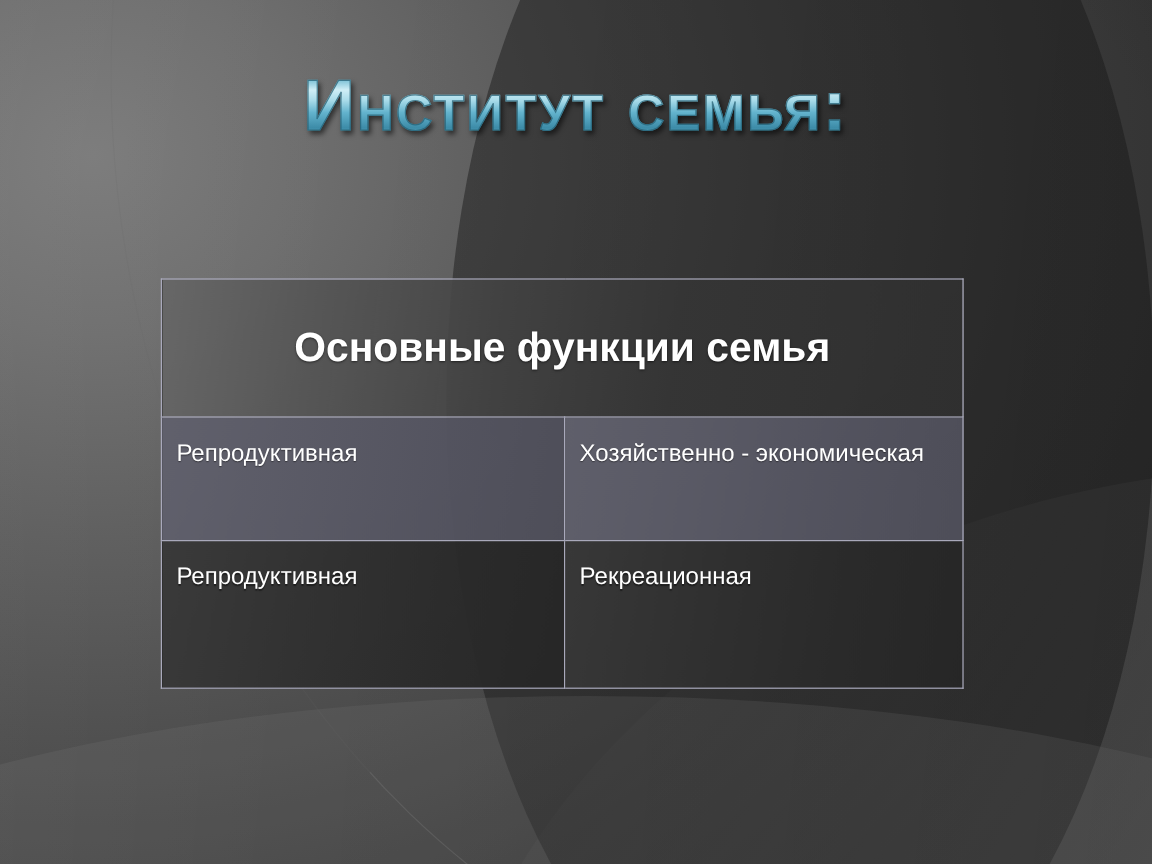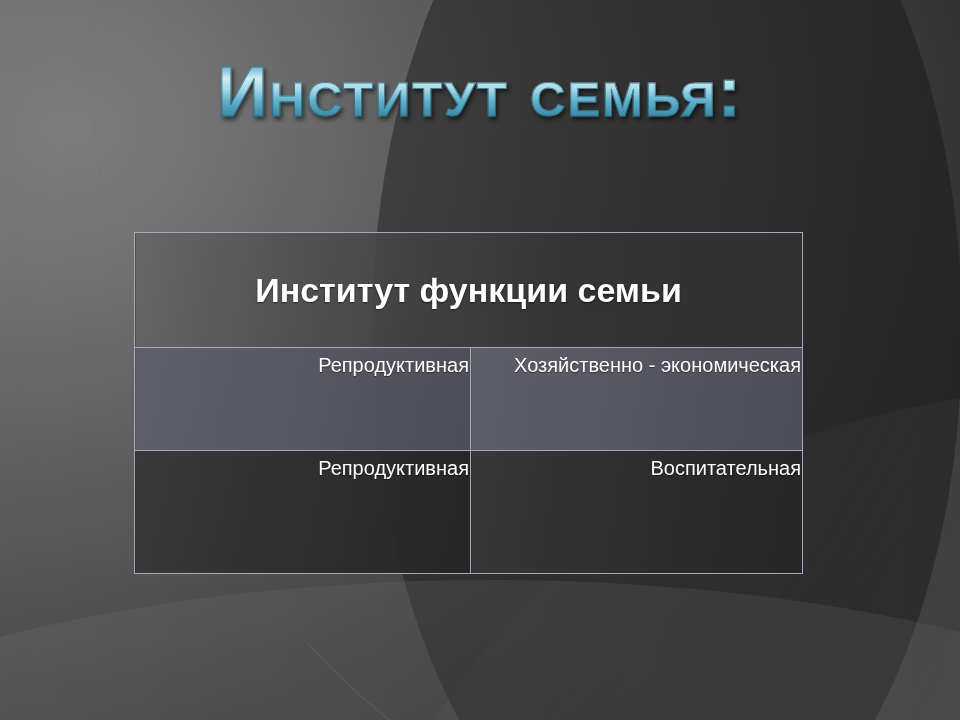--- a/index.html
+++ b/index.html
@@ -116,21 +116,21 @@
         rgba(0,0,0,0.10) 100%);
   }
 
   
   .title {
     position: absolute;
     left: 0;
     top: 56px;
     width: 960px;
     text-align: center;
-    font-size: 70px;
+    font-size: 60px;
     font-weight: bold;
     font-variant: small-caps;
     letter-spacing: 2px;
     line-height: 1.05;
     -webkit-text-stroke: 1px rgba(38,96,116,0.75);
     background-image: linear-gradient(
         to bottom,
         #2d6d84 0%,
         #58aec8 11%,
         #cfeef6 30%,
@@ -191,24 +191,23 @@
         rgba(48,48,48,0.95) 36%,
         rgba(42,42,42,0.95) 68%,
         rgba(38,38,38,0.95) 100%);
   }
   .row-light td { height: 100px; }
   .row-dark  td { height: 120px; }
   .cell-text {
     display: block;
     font-size: 20px;
     line-height: 1.28;
-    padding: 4px 0 0 11px;
+    padding: 17px 0 0 11px;
     font-weight: normal;
     text-shadow: 0 1px 1px rgba(0,0,0,0.45);
-    text-align: right;
   }
   .col-a { width: 336px; }
   .col-b { width: 332px; }
 </style>
 </head>
 <body>
 
 <div class="slide">
 
   <div class="bg-base"></div>
@@ -222,34 +221,34 @@
 
   <div class="title">Институт семья:</div>
 
   <table class="fn-table">
     <colgroup>
       <col class="col-a">
       <col class="col-b">
     </colgroup>
     <tbody>
       <tr>
-        <td class="hdr-cell" colspan="2">Институт функции семьи</td>
+        <td class="hdr-cell" colspan="2">Основные функции семья</td>
       </tr>
       <tr class="row-light">
         <td>
           <span class="cell-text">Репродуктивная</span>
         </td>
         <td>
           <span class="cell-text">Хозяйственно - экономическая</span>
         </td>
       </tr>
       <tr class="row-dark">
         <td>
           <span class="cell-text">Репродуктивная</span>
         </td>
         <td>
-          <span class="cell-text">Воспитательная</span>
+          <span class="cell-text">Рекреационная</span>
         </td>
       </tr>
     </tbody>
   </table>
 
 </div>
 
 </body></html>

